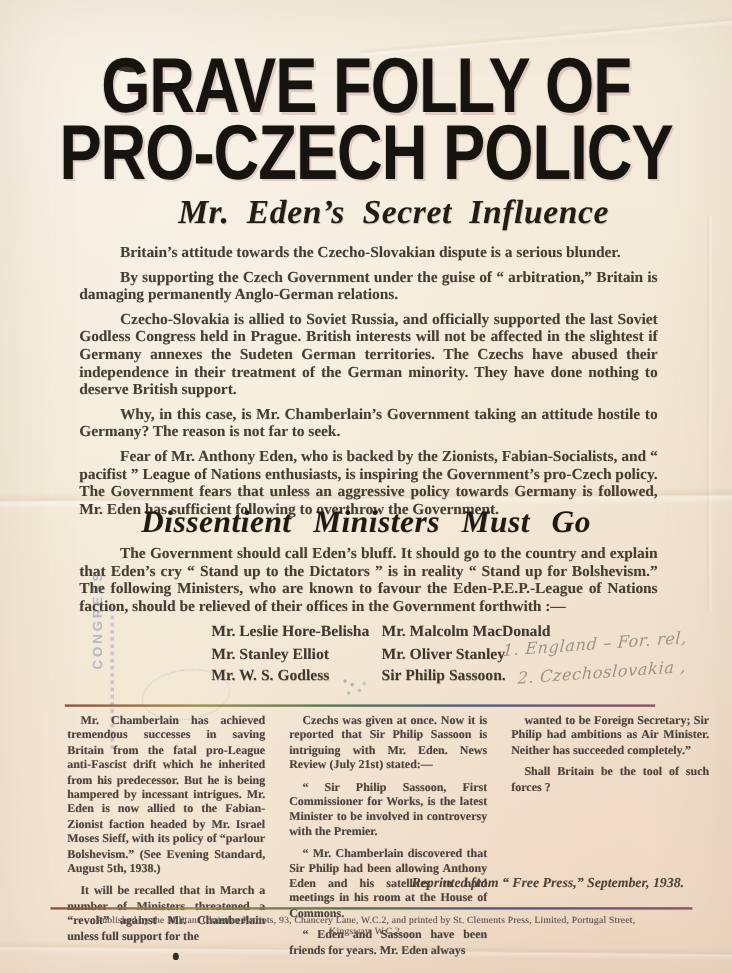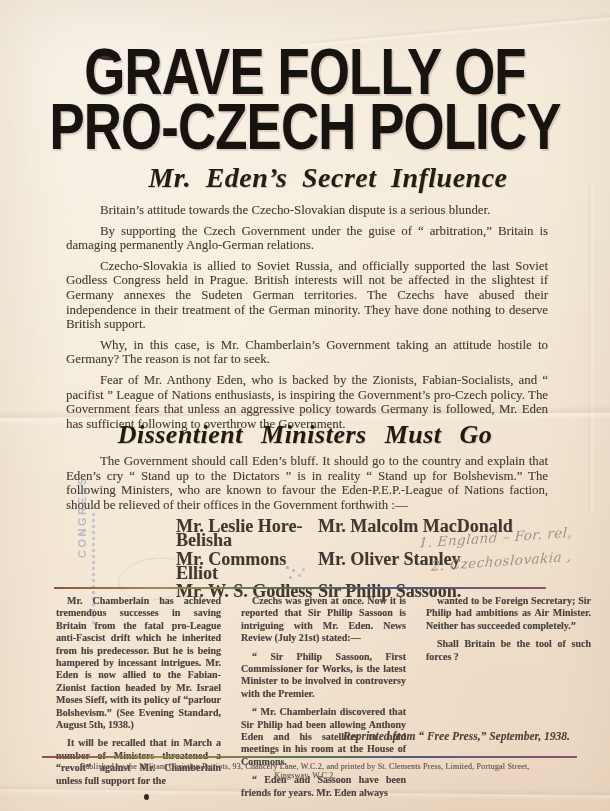--- a/index.html
+++ b/index.html
@@ -32,36 +32,36 @@
   }
   .subtitle{
     position:absolute;top:162px;left:0;width:100%;text-align:center;
     font-family:"Liberation Serif",serif;font-style:italic;font-weight:bold;
     font-size:28px;color:#221d15;word-spacing:7px;letter-spacing:0.5px;
     text-shadow:0.6px 0.6px 0 rgba(90,50,40,0.25);
     margin-left:23px;
   }
   .bodycopy{
     position:absolute;left:66px;width:482px;
-    font-size:12.8px;line-height:14.6px;font-weight:normal;color:#453e33;
+    font-size:12.8px;line-height:14.6px;font-weight:bold;color:#453e33;
     text-align:justify;text-shadow:0.4px 0.4px 0 rgba(95,65,45,0.28);
   }
   .lead{top:203px;}
   .bodycopy p{margin:0 0 6px;text-indent:34px;}
   .heading2{
     position:absolute;top:420px;left:0;width:100%;text-align:center;
     font-family:"Liberation Serif",serif;font-style:italic;font-weight:bold;
     font-size:26px;color:#1f1a12;word-spacing:11px;letter-spacing:0.5px;
     text-shadow:0.6px 0.6px 0 rgba(90,50,40,0.25);
   }
   .section-intro{top:454px;}
   .ministers{
     position:absolute;top:519px;left:176px;
     display:grid;grid-template-columns:142px auto;row-gap:4.5px;
-    font-size:18px;font-weight:bold;color:#3f3930;line-height:14px;
+    font-size:13px;font-weight:bold;color:#3f3930;line-height:14px;
     text-shadow:0.4px 0.4px 0 rgba(95,65,45,0.28);
   }
   .handwriting{
     position:absolute;top:524px;left:418px;width:190px;
     font-family:"DejaVu Serif",serif;font-style:italic;
     font-size:13.5px;line-height:24px;color:#968b7c;
     transform:rotate(-4deg) skewX(-8deg);opacity:0.9;letter-spacing:0.5px;
   }
   .handwriting .hw2{padding-left:14px;display:block;}
   .rule{position:absolute;height:2px;opacity:0.95;
@@ -153,21 +153,21 @@
 
   <div class="heading2">Dissentient  Ministers  Must  Go</div>
 
   <div class="bodycopy section-intro">
     <p>The Government should call Eden’s bluff.  It should go to the country and explain that Eden’s cry “ Stand up to the Dictators ” is in reality “ Stand up for Bolshevism.”  The following Ministers, who are known to favour the Eden-P.E.P.-League of Nations faction, should be relieved of their offices in the Government forthwith :—</p>
   </div>
 
   <div class="ministers">
     <span>Mr. Leslie Hore-Belisha</span>
     <span>Mr. Malcolm MacDonald</span>
-    <span>Mr. Commons Elliot</span>
+    <span>Mr. Stanley Elliot</span>
     <span>Mr. Oliver Stanley</span>
     <span>Mr. W. S. Godless</span>
     <span>Sir Philip Sassoon.</span>
   </div>
 
   <div class="handwriting">
     <span>1. England – For. rel,</span>
     <span class="hw2">2. Czechoslovakia ,</span>
   </div>
 

